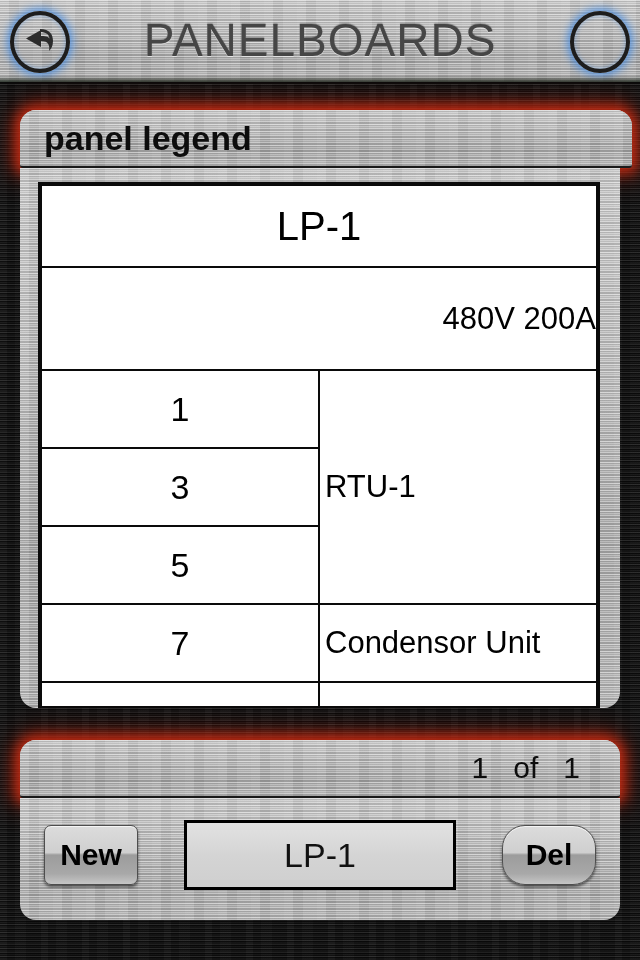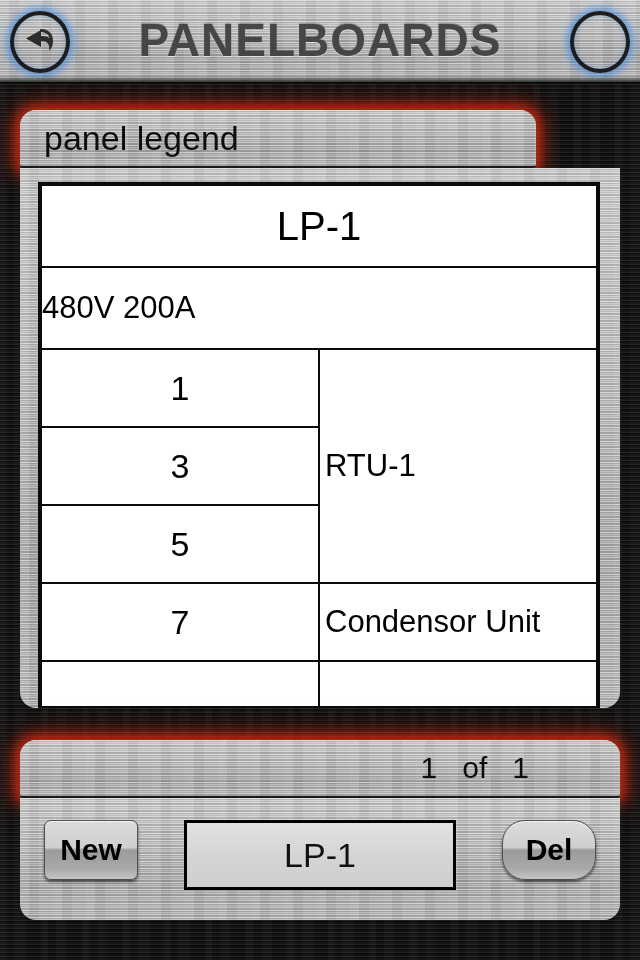--- a/index.html
+++ b/index.html
@@ -67,21 +67,21 @@
     pointer-events: none;
   }
 
   #app-title {
     position: absolute;
     left: 0; top: 0;
     width: 640px; height: 82px;
     line-height: 80px;
     text-align: center;
     font-size: 46px;
-    font-weight: 700;
+    font-weight: 400;
     letter-spacing: 1px;
     color: #464646;
     text-shadow: 0 1px 0 rgba(255,255,255,0.45), 0 -1px 1px rgba(0,0,0,0.25);
     white-space: nowrap;
   }
 
   .round-btn {
     position: absolute;
     top: 11px;
     width: 60px; height: 62px;
@@ -121,30 +121,30 @@
     align-items: center;
   }
   .glow-header .htitle {
     font-size: 34px;
     color: #0d0d0d;
     padding-left: 24px;
     white-space: nowrap;
   }
   .glow-header .hcount {
     margin-left: auto;
-    padding-right: 91px;
+    padding-right: 40px;
     font-size: 30px;
     color: #0d0d0d;
     white-space: pre;
   }
 
   
   #legend-header {
     left: 20px; top: 110px;
-    width: 516px; height: 58px;
+    width: 612px; height: 58px; font-weight: bold;
   }
 
   #legend-body {
     left: 20px; top: 168px;
     width: 600px; height: 540px;
     border-radius: 0 0 16px 16px;
     overflow: hidden;
   }
 
   #legend-table-wrap {
@@ -166,22 +166,22 @@
     border: 2px solid #0a0a0a;
     color: #000;
     background: #fff;
   }
   td.panel-name {
     height: 82px;
     text-align: center;
     font-size: 40px;
   }
   td.panel-rating {
-    height: 82px;
-    text-align: left;
+    height: 103px;
+    text-align: right;
     font-size: 31px;
   }
   td.ckt-num {
     width: 99px;
     height: 78px;
     text-align: center;
     font-size: 34px;
   }
   td.ckt-desc {
     padding-left: 5px;
@@ -202,20 +202,21 @@
     width: 600px; height: 122px;
     border-radius: 0 0 16px 16px;
     overflow: hidden;
   }
 
   #list-row {
     position: absolute;
     left: 0; top: 22px;
     width: 600px; height: 70px;
     display: flex;
+    align-items: center;
     gap: 32px;
   }
 
   .gloss-btn {
     width: 94px; height: 60px;
     border-radius: 7px;
     border: 1px solid #4e4e4e;
     background: linear-gradient(to bottom,
         #dcdcdc 0%, #cfcfcf 46%, #9c9c9c 50%, #a8a8a8 82%, #c6c6c6 100%);
     box-shadow: 0 2px 3px rgba(0,0,0,0.55), inset 0 1px 0 rgba(255,255,255,0.75);

